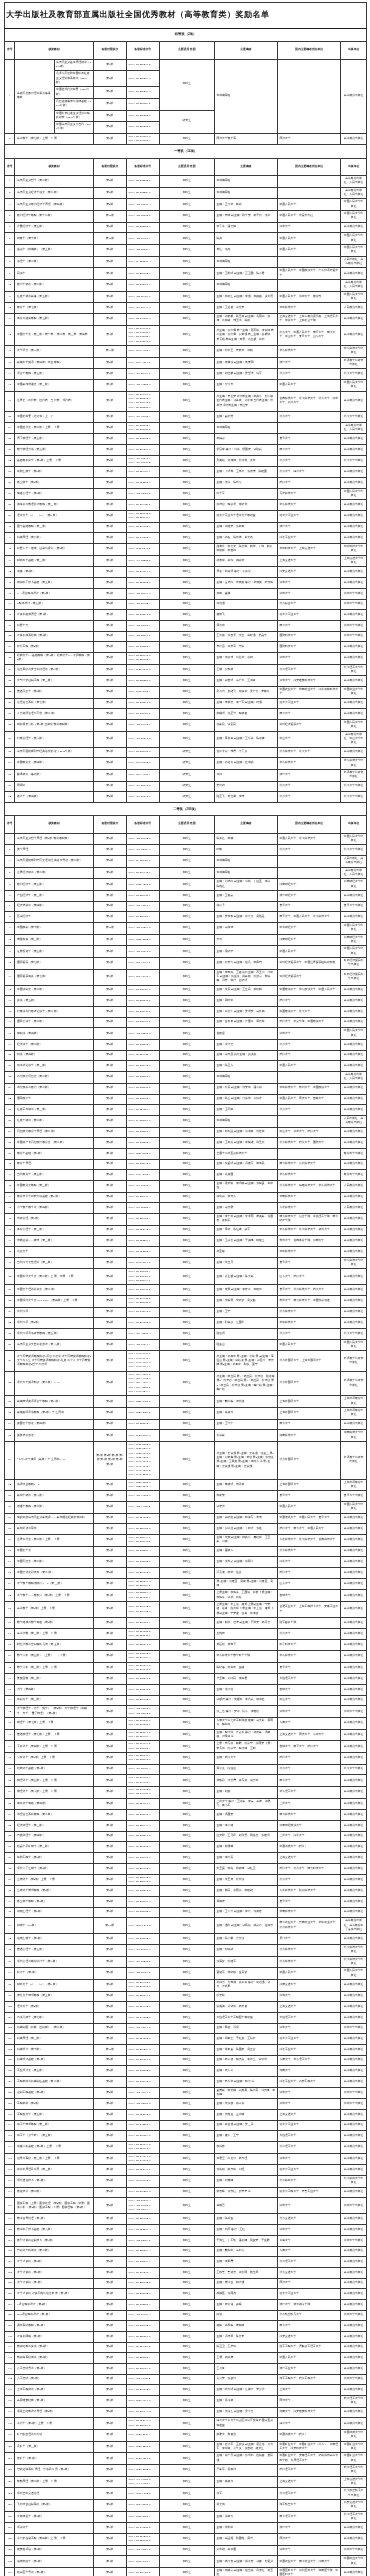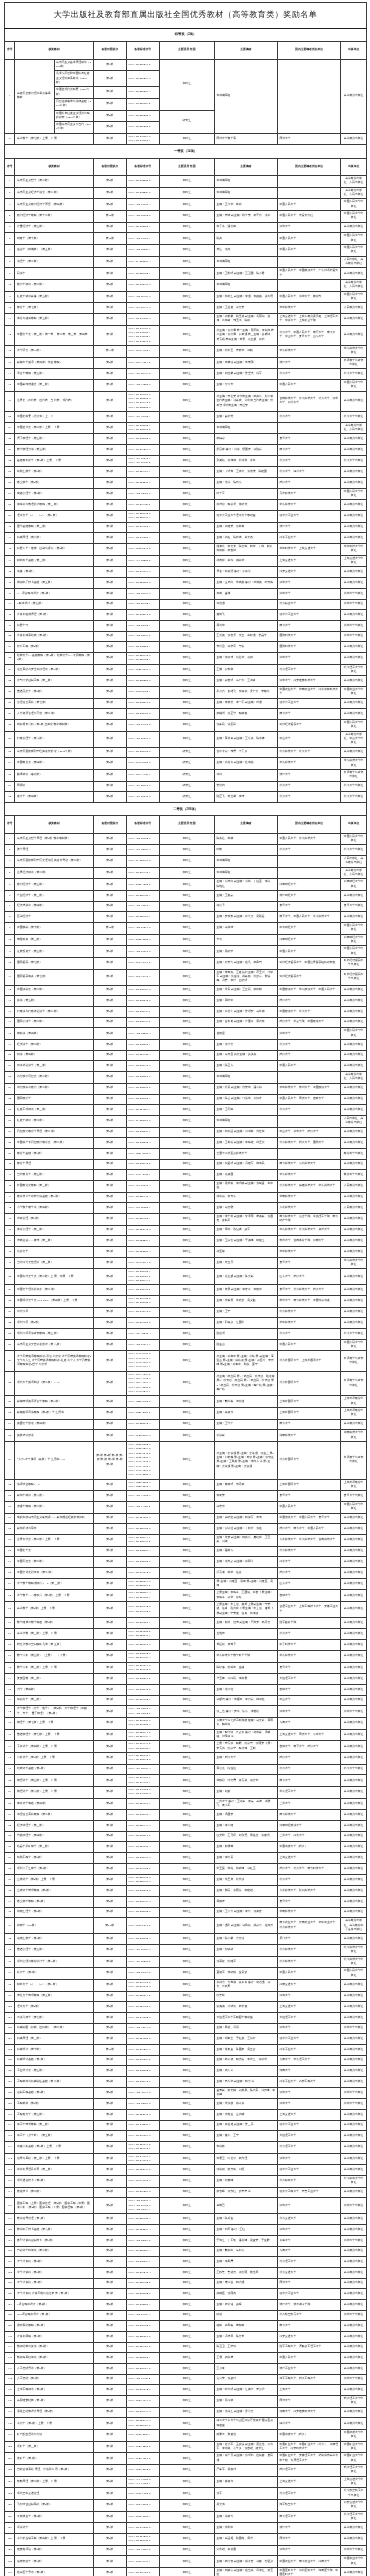--- a/index.html
+++ b/index.html
@@ -3,21 +3,21 @@
 <meta charset="utf-8">
 <style>
   html,body{margin:0;padding:0;background:#ffffff;width:371px;color:#151515;
     font-family:"Liberation Serif","DejaVu Serif",serif;}
   .page{width:363px;margin:0 auto;padding:2.1px 0 5.2px 0;}
   table{width:100%;border-collapse:collapse;border:1px solid #1d1d1d;table-layout:fixed;}
   td{border:0.5px solid #3a3a3a;font-size:2.8px;line-height:1.55;padding:1px 1.5px;
      vertical-align:middle;word-break:break-all;}
   td.c{text-align:center;}
   td.pre{white-space:pre-line;}
-  tr.title-row td{font-size:8px;font-weight:normal;text-align:center;padding:6.2px 1px;
+  tr.title-row td{font-size:8px;font-weight:bold;text-align:left;padding:6.2px 1px;
      letter-spacing:0.5px;border-bottom:1px solid #1d1d1d;}
   tr.section-row td{font-size:3.3px;font-weight:bold;text-align:center;padding:3.6px 0;}
   tr.header-row td{font-weight:bold;text-align:center;height:14.4px;font-size:2.8px;}
   tr.data-row td{height:7.7px;}
 </style>
 </head>
 <body>
 
 <div class="page">
   <table>

